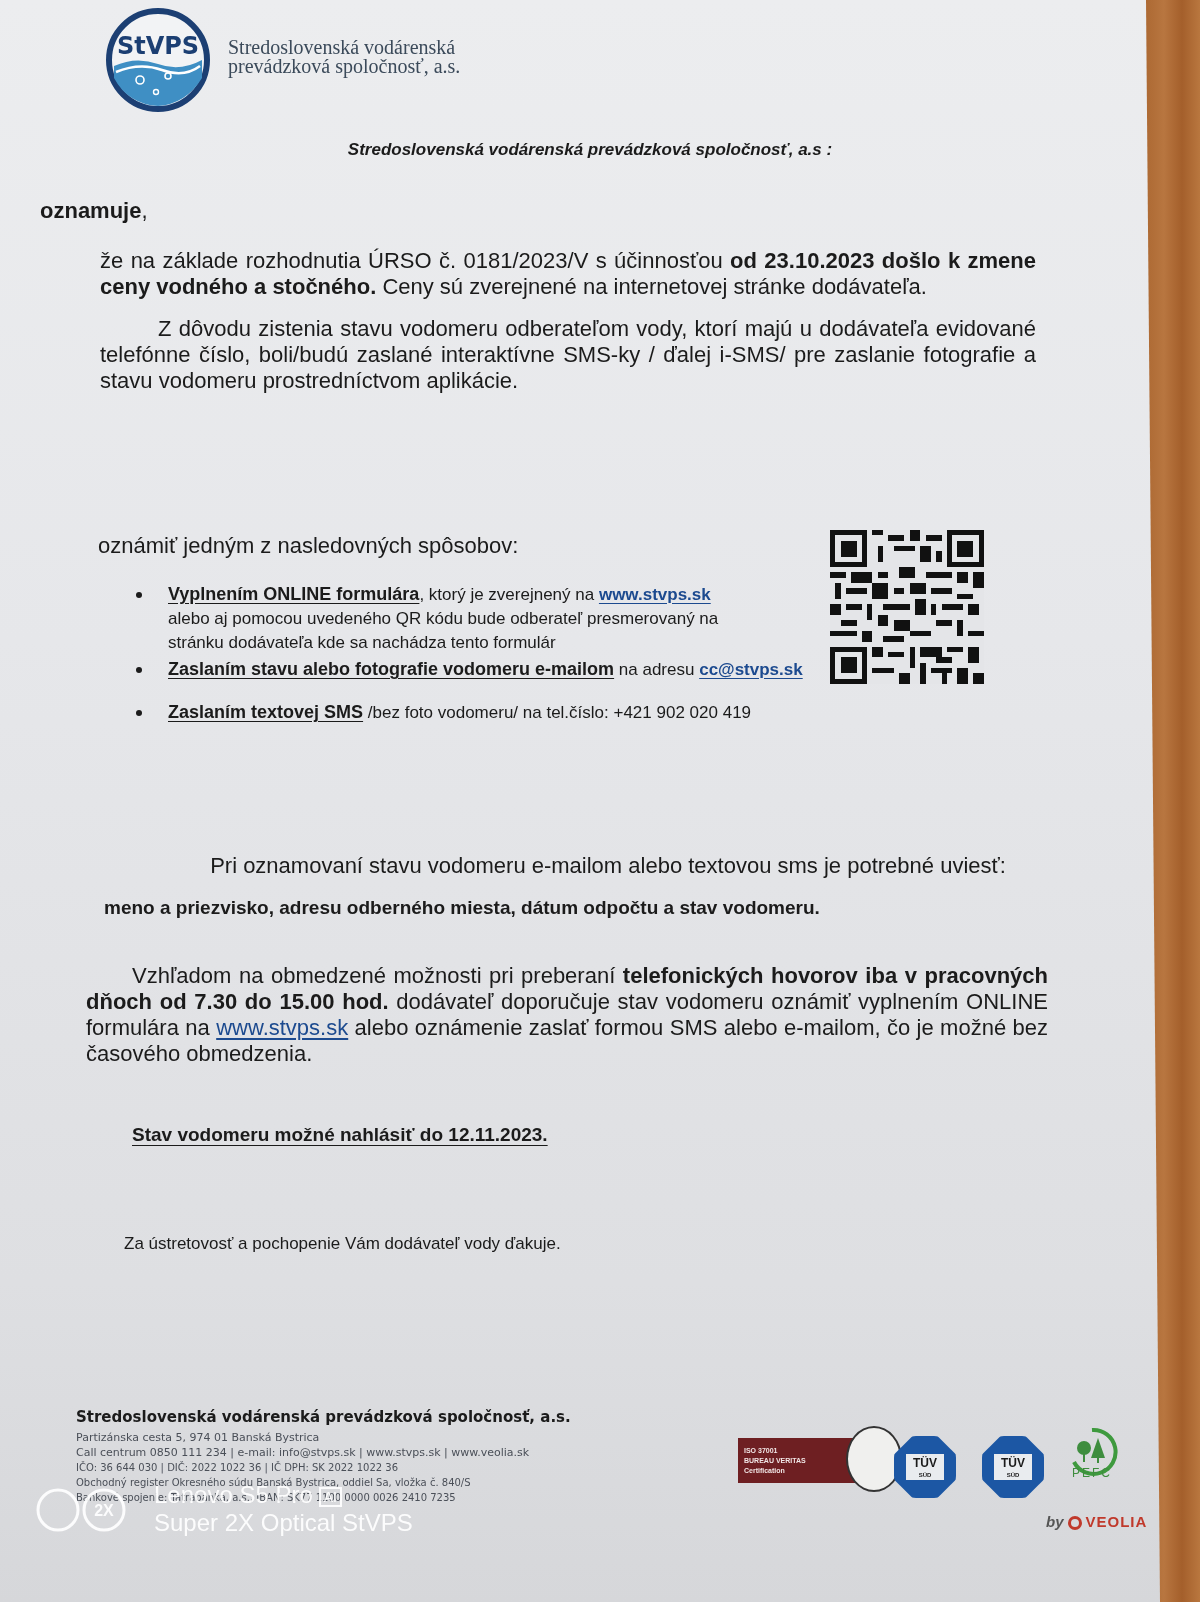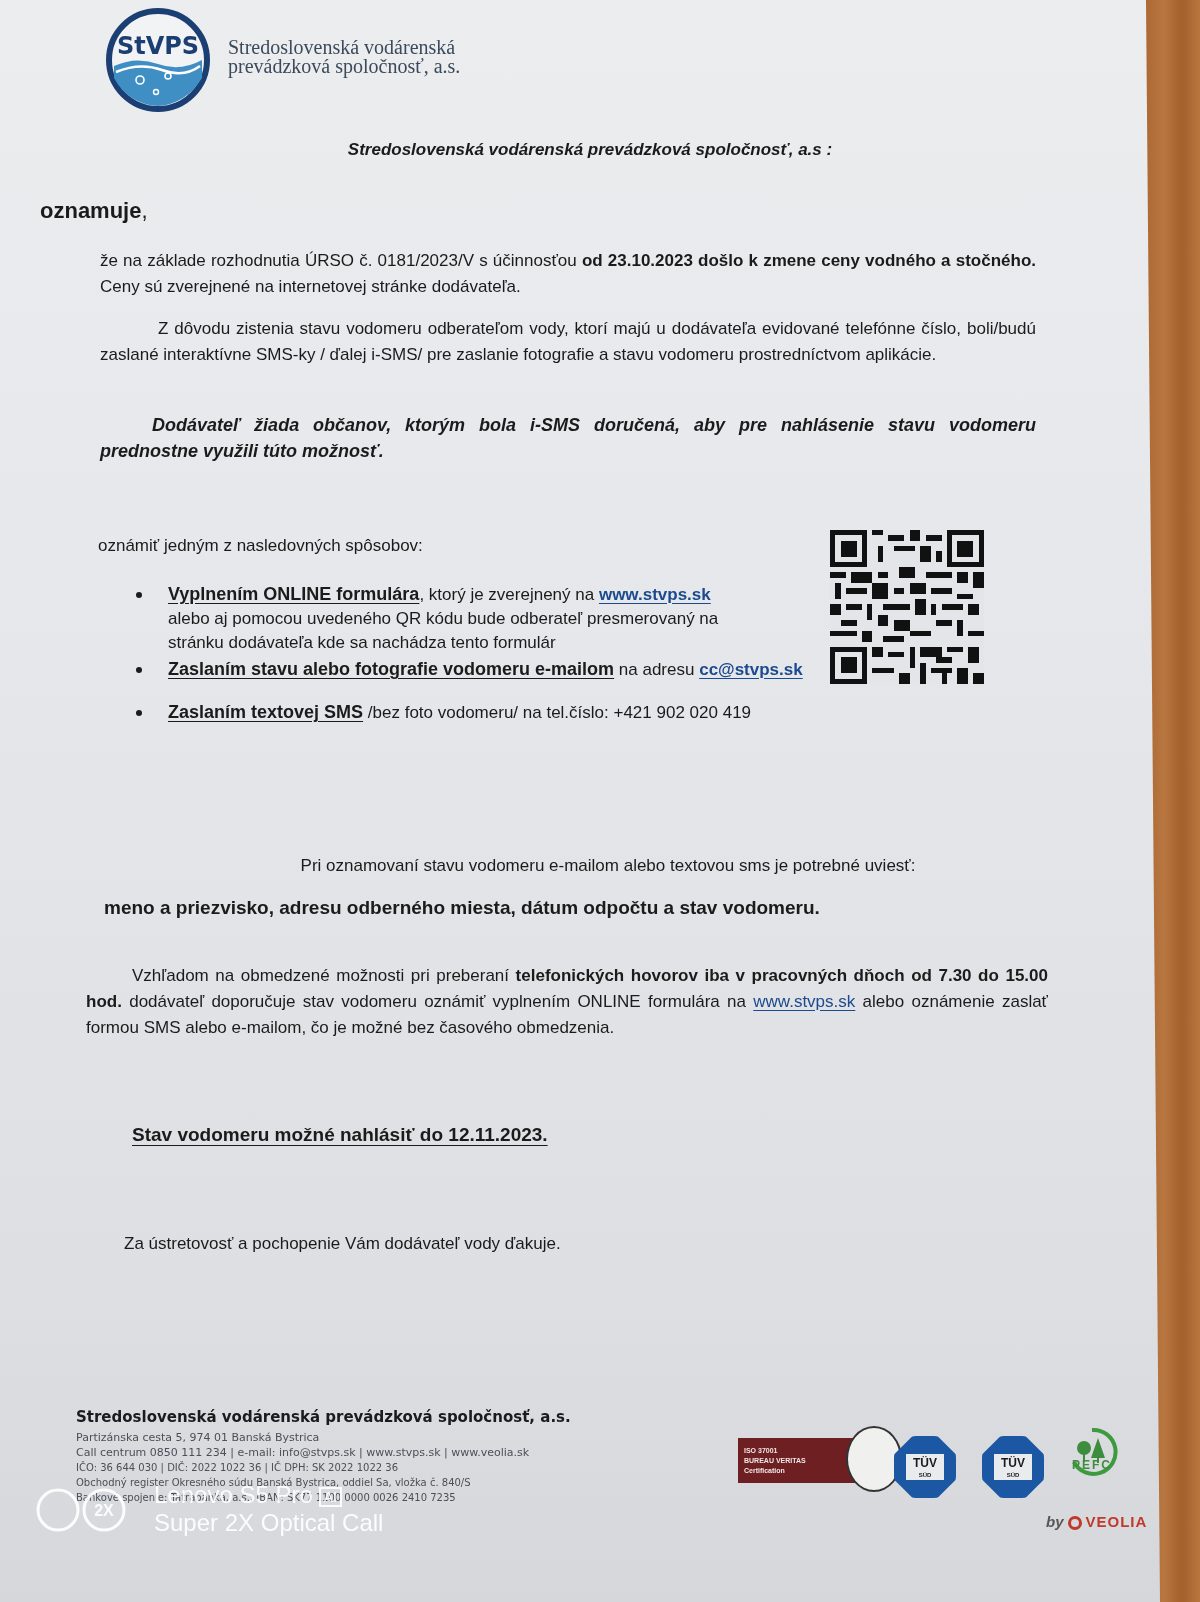--- a/index.html
+++ b/index.html
@@ -27,21 +27,21 @@
   .company-heading {
     position: absolute; left: 0; top: 140px; width: 1160px; text-align: center;
     font-weight: bold; font-style: italic; font-size: 17px; padding-left: 20px; box-sizing: border-box;
   }
   .announces {
     position: absolute; left: 0; top: 198px; width: 1160px; 
     font-weight: bold; font-size: 22px; padding-left: 40px; box-sizing: border-box;
   }
   .announces span.comma { font-weight: normal; }
   .para {
-    position: absolute; font-size: 17px; line-height: 26px; text-align: justify;
+    position: absolute; font-size: 22px; line-height: 26px; text-align: justify;
   }
   .p1 { left: 100px; top: 248px; width: 936px; }
   .p2 { left: 100px; top: 316px; width: 936px; text-indent: 58px; }
   .p3 { left: 100px; top: 412px; width: 936px; text-indent: 52px; font-weight: bold; font-style: italic; font-size: 18px; }
   .p4 { left: 100px; top: 494px; width: 936px; text-indent: 34px; text-align: left; }
   .p4b { left: 98px; top: 533px; width: 600px; text-align: left; }
   b { font-weight: bold; }
   .u { text-decoration: underline; text-underline-offset: 3px; }
   .link { color: #1c4a8f; text-decoration: underline; text-underline-offset: 3px; font-weight: bold; }
   .link-n { color: #1c4a8f; text-decoration: underline; text-underline-offset: 3px; }
@@ -86,21 +86,21 @@
     position: absolute; top: 10px; width: 62px; height: 62px; background: #1c57a4;
     clip-path: polygon(30% 0,70% 0,100% 30%,100% 70%,70% 100%,30% 100%,0 70%,0 30%);
     border-radius: 22px;
   }
   .tuv-inner {
     position: absolute; left: 12px; top: 18px; width: 38px; height: 26px; background: #e9ecef;
     font-weight: bold; font-size: 12px; text-align: center; line-height: 18px; color: #1b1b1b;
   }
   .tuv-inner small { display: block; font-size: 6px; line-height: 6px; }
   .pefc { position: absolute; left: 326px; top: 0; width: 56px; height: 70px; }
-  .pefc-label { position: absolute; left: 0; top: 32px; width: 56px; text-align: center; color: #3e8d3e; font-weight: bold; font-size: 12px; letter-spacing: 2px; }
+  .pefc-label { position: absolute; left: 0; top: 40px; width: 56px; text-align: center; color: #3e8d3e; font-weight: normal; font-size: 12px; letter-spacing: 2px; }
   .veolia { position: absolute; left: 1046px; top: 1513px; font-size: 15px; color: #444; }
   .veolia .by { font-style: italic; font-weight: bold; color: #555; margin-right: 4px; }
   .veolia .brand { color: #c0392b; font-weight: bold; letter-spacing: 1px; }
   .watermark { position: absolute; left: 34px; top: 1480px; width: 440px; height: 60px; color: rgba(255,255,255,0.92); }
   .wm-circles { position: absolute; left: 0; top: 4px; width: 110px; height: 52px; }
   .wm-line1 { position: absolute; left: 120px; top: 2px; font-size: 24px; line-height: 26px; }
   .wm-line2 { position: absolute; left: 120px; top: 30px; font-size: 24px; line-height: 26px; }
   .wm-ai { display: inline-block; border: 2px solid rgba(255,255,255,0.92); font-size: 14px; line-height: 16px; padding: 0 3px; margin-left: 6px; vertical-align: middle; }
 </style>
 </head>
@@ -128,21 +128,20 @@
   <div class="announces">
     <span>oznamuje</span><span class="comma">,</span>
   </div>
 
   <div class="para p1">
     <span>že na základe rozhodnutia ÚRSO č. 0181/2023/V  s účinnosťou </span><b>od 23.10.2023  došlo k zmene ceny vodného a stočného.</b><span> Ceny sú zverejnené na internetovej  stránke dodávateľa.</span>
   </div>
 
   <div class="para p2">Z dôvodu zistenia stavu vodomeru odberateľom vody, ktorí majú u dodávateľa evidované telefónne číslo, boli/budú  zaslané interaktívne SMS-ky / ďalej i-SMS/ pre zaslanie fotografie a stavu vodomeru prostredníctvom aplikácie.</div>
 
-  <div class="para p3">Dodávateľ žiada občanov, ktorým bola i-SMS doručená, aby pre nahlásenie stavu  vodomeru prednostne využili túto možnosť.</div>
 
   <div class="para p4b">oznámiť   jedným z nasledovných spôsobov:</div>
 
   <svg class="qr" viewBox="0 0 29 29" shape-rendering="crispEdges">
     <rect width="29" height="29" fill="#e4e5e8"></rect>
     <g fill="#111">
       <rect x="0" y="0" width="7" height="7"></rect>
         <rect x="1" y="1" width="5" height="5" fill="#e4e5e8"></rect>
         <rect x="2" y="2" width="3" height="3"></rect>
       <rect x="22" y="0" width="7" height="7"></rect>
@@ -268,15 +267,15 @@
     <span class="by">by</span><span style="display:inline-block;width:14px;height:14px;border:3px solid #c0392b;border-radius:50%;vertical-align:middle;margin-right:4px;box-sizing:border-box;"></span><span class="brand">VEOLIA</span>
   </div>
 
   <div class="watermark">
     <svg class="wm-circles" viewBox="0 0 110 52">
       <circle cx="24" cy="26" r="20" fill="none" stroke="rgba(255,255,255,0.92)" stroke-width="3"></circle>
       <circle cx="70" cy="26" r="20" fill="none" stroke="rgba(255,255,255,0.92)" stroke-width="3"></circle>
       <text x="70" y="32" text-anchor="middle" font-family="Liberation Sans, sans-serif" font-size="16" font-weight="bold" fill="rgba(255,255,255,0.92)">2X</text>
     </svg>
     <div class="wm-line1"><span>Lenovo S5 Pro</span><span class="wm-ai">AI</span></div>
-    <div class="wm-line2">Super 2X Optical Call</div>
+    <div class="wm-line2">Super 2X Optical StVPS</div>
   </div>
 </div>
 
 </body></html>

